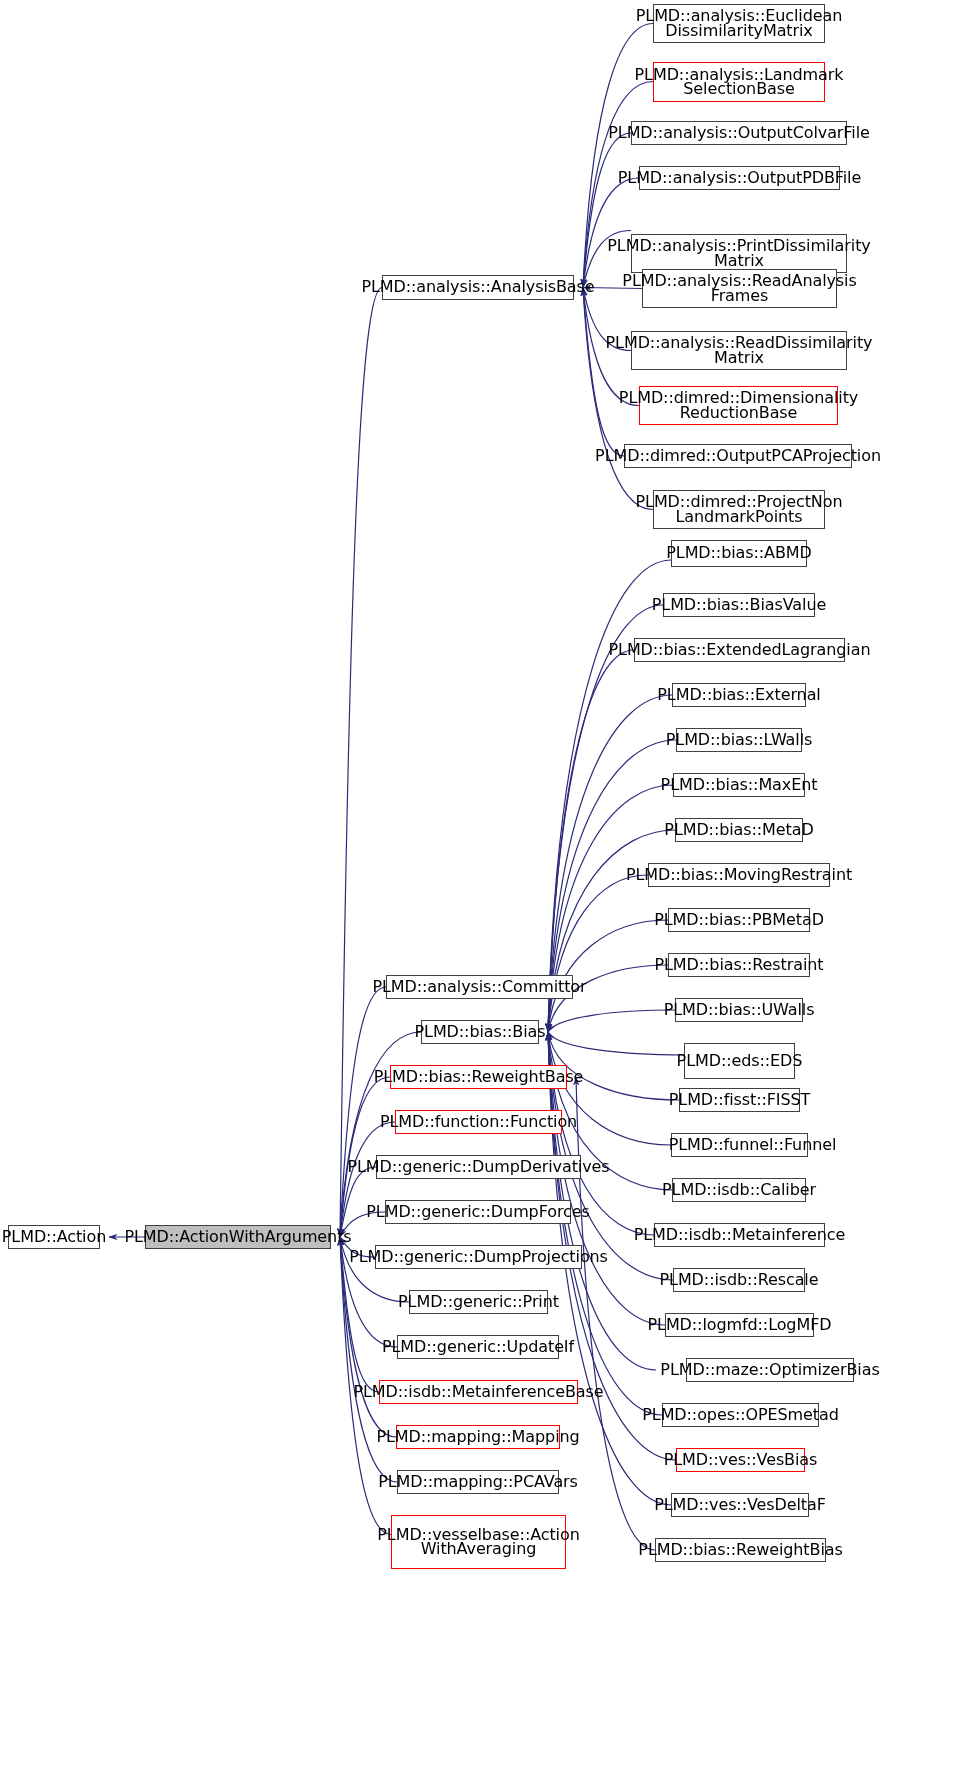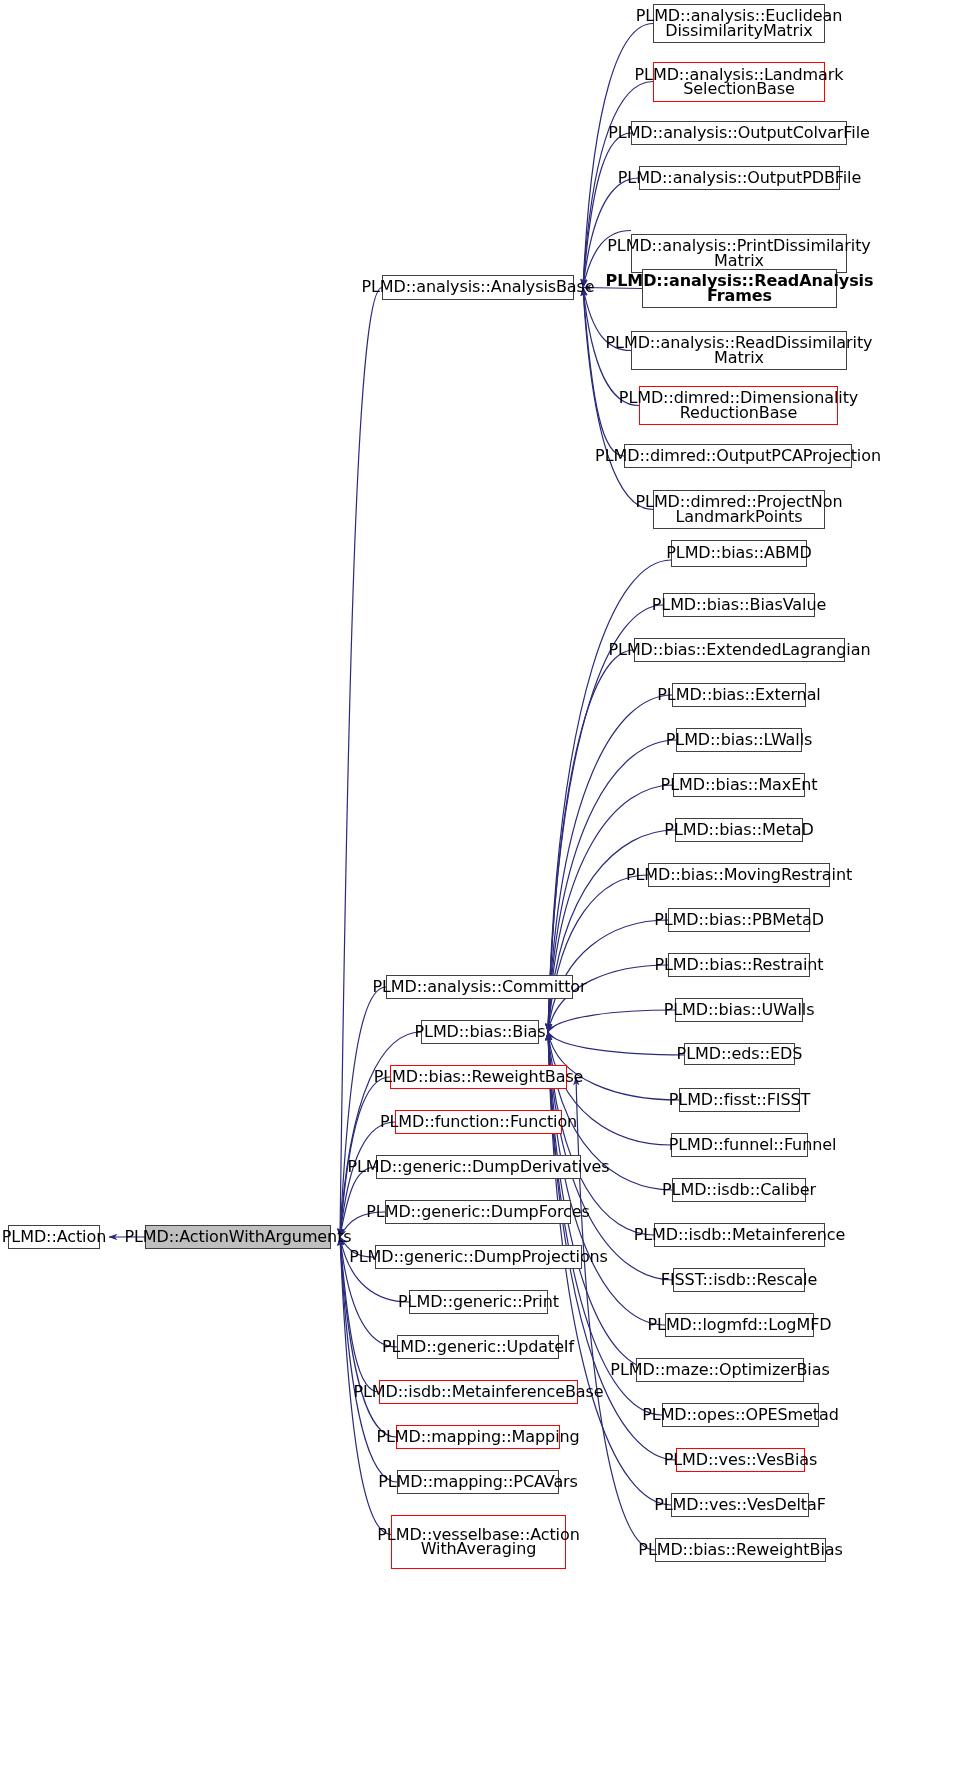--- a/index.html
+++ b/index.html
@@ -115,21 +115,21 @@
       <div class="node filled" style="left: 145px; top: 1225px; width: 186px; height: 24px;">PLMD::ActionWithArguments</div>
       <div class="node" style="left: 382px; top: 275px; width: 192px; height: 25px;">PLMD::analysis::AnalysisBase</div>
       <div class="node" style="left: 653px; top: 4px; width: 172px; height: 39px;">PLMD::analysis::Euclidean
 DissimilarityMatrix</div>
       <div class="node red" style="left: 653px; top: 62px; width: 172px; height: 40px;">PLMD::analysis::Landmark
 SelectionBase</div>
       <div class="node" style="left: 631px; top: 121px; width: 216px; height: 24px;">PLMD::analysis::OutputColvarFile</div>
       <div class="node" style="left: 639px; top: 166px; width: 201px; height: 24px;">PLMD::analysis::OutputPDBFile</div>
       <div class="node" style="left: 631px; top: 211px; width: 216px; height: 39px; margin-top: 23px;">PLMD::analysis::PrintDissimilarity
 Matrix</div>
-      <div class="node" style="left: 642px; top: 269px; width: 195px; height: 39px; font-weight: bold;">PLMD::analysis::ReadAnalysis
+      <div class="node" style="left: 642px; top: 269px; width: 195px; height: 39px;">PLMD::analysis::ReadAnalysis
 Frames</div>
       <div class="node" style="left: 631px; top: 331px; width: 216px; height: 39px;">PLMD::analysis::ReadDissimilarity
 Matrix</div>
       <div class="node red" style="left: 639px; top: 386px; width: 199px; height: 39px;">PLMD::dimred::Dimensionality
 ReductionBase</div>
       <div class="node" style="left: 624px; top: 444px; width: 228px; height: 24px;">PLMD::dimred::OutputPCAProjection</div>
       <div class="node" style="left: 653px; top: 490px; width: 172px; height: 39px;">PLMD::dimred::ProjectNon
 LandmarkPoints</div>
       <div class="node" style="left: 386px; top: 975px; width: 187px; height: 24px;">PLMD::analysis::Committor</div>
       <div class="node" style="left: 421px; top: 1020px; width: 118px; height: 24px;">PLMD::bias::Bias</div>
@@ -149,26 +149,26 @@
       <div class="node" style="left: 663px; top: 593px; width: 152px; height: 24px;">PLMD::bias::BiasValue</div>
       <div class="node" style="left: 634px; top: 638px; width: 211px; height: 24px;">PLMD::bias::ExtendedLagrangian</div>
       <div class="node" style="left: 672px; top: 683px; width: 134px; height: 24px;">PLMD::bias::External</div>
       <div class="node" style="left: 676px; top: 728px; width: 126px; height: 24px;">PLMD::bias::LWalls</div>
       <div class="node" style="left: 673px; top: 773px; width: 132px; height: 24px;">PLMD::bias::MaxEnt</div>
       <div class="node" style="left: 675px; top: 818px; width: 128px; height: 24px;">PLMD::bias::MetaD</div>
       <div class="node" style="left: 648px; top: 863px; width: 182px; height: 24px;">PLMD::bias::MovingRestraint</div>
       <div class="node" style="left: 668px; top: 908px; width: 142px; height: 24px;">PLMD::bias::PBMetaD</div>
       <div class="node" style="left: 668px; top: 953px; width: 142px; height: 24px;">PLMD::bias::Restraint</div>
       <div class="node" style="left: 675px; top: 998px; width: 128px; height: 24px;">PLMD::bias::UWalls</div>
-      <div class="node" style="left: 684px; top: 1043px; width: 111px; height: 22px;">PLMD::eds::EDS</div>
+      <div class="node" style="left: 684px; top: 1043px; width: 111px; height: 36px;">PLMD::eds::EDS</div>
       <div class="node" style="left: 679px; top: 1088px; width: 121px; height: 24px;">PLMD::fisst::FISST</div>
       <div class="node" style="left: 671px; top: 1133px; width: 137px; height: 24px; padding-left: 26px;">PLMD::funnel::Funnel</div>
       <div class="node" style="left: 672px; top: 1178px; width: 134px; height: 24px;">PLMD::isdb::Caliber</div>
       <div class="node" style="left: 654px; top: 1223px; width: 171px; height: 24px;">PLMD::isdb::Metainference</div>
-      <div class="node" style="left: 673px; top: 1268px; width: 132px; height: 24px;">FISST::isdb::Rescale</div>
+      <div class="node" style="left: 673px; top: 1268px; width: 132px; height: 24px;">PLMD::isdb::Rescale</div>
       <div class="node" style="left: 665px; top: 1313px; width: 149px; height: 24px;">PLMD::logmfd::LogMFD</div>
-      <div class="node" style="left: 636px; top: 1358px; width: 168px; height: 24px;">PLMD::maze::OptimizerBias</div>
+      <div class="node" style="left: 686px; top: 1358px; width: 168px; height: 24px;">PLMD::maze::OptimizerBias</div>
       <div class="node" style="left: 662px; top: 1403px; width: 157px; height: 24px;">PLMD::opes::OPESmetad</div>
       <div class="node red" style="left: 676px; top: 1448px; width: 129px; height: 24px;">PLMD::ves::VesBias</div>
       <div class="node" style="left: 671px; top: 1493px; width: 138px; height: 24px;">PLMD::ves::VesDeltaF</div>
       <div class="node" style="left: 655px; top: 1538px; width: 171px; height: 24px;">PLMD::bias::ReweightBias</div>
     </div>
 </div>
 
 </body></html>

